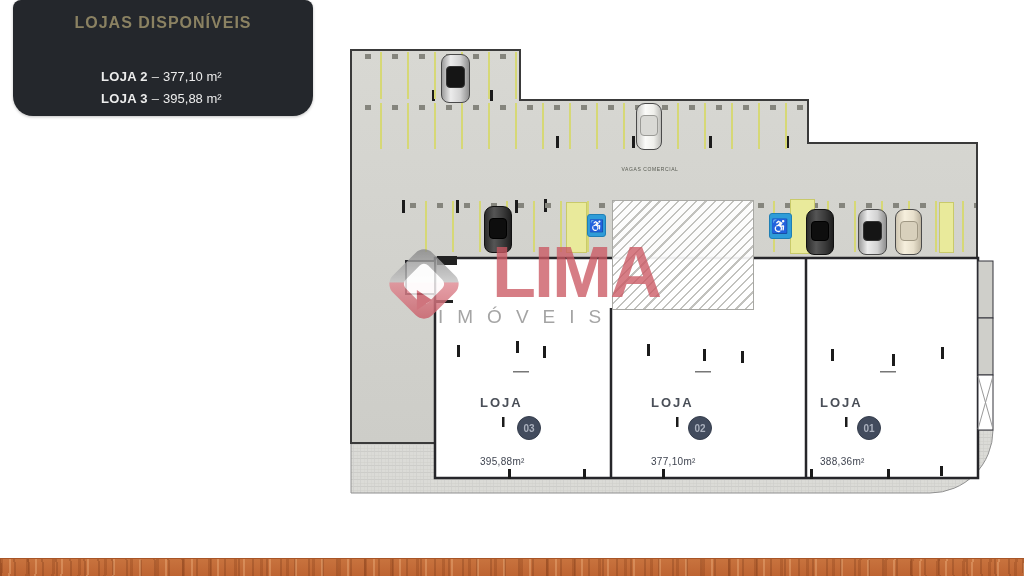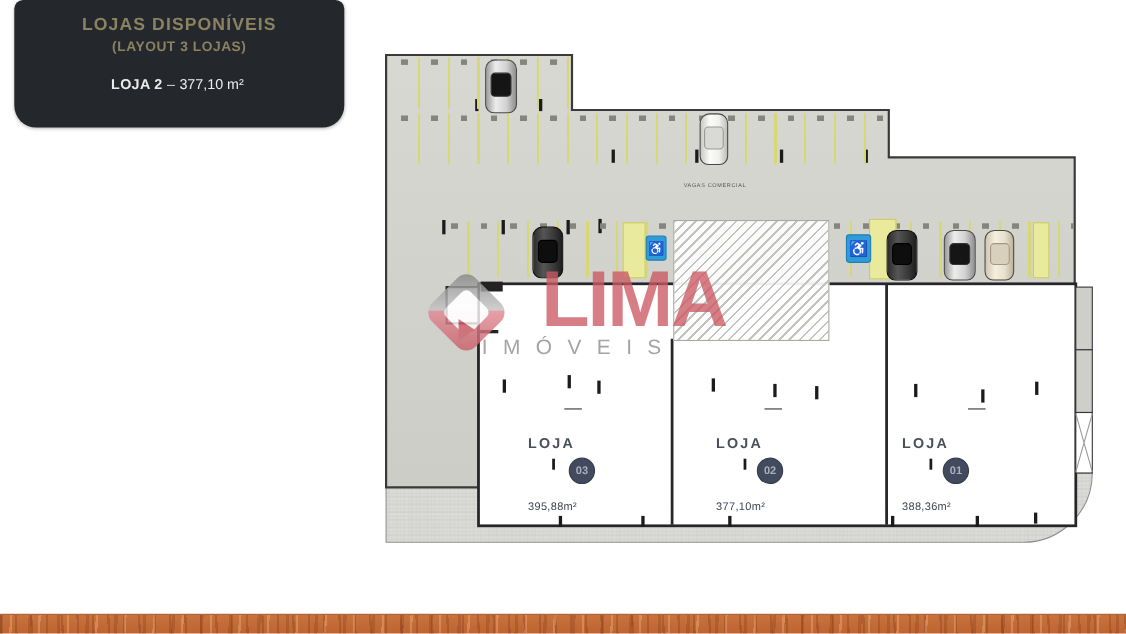--- a/index.html
+++ b/index.html
@@ -216,19 +216,19 @@
       <div class="wm-d2">
         <div class="wm-d3"></div>
       </div>
     </div>
 </div>
 <div class="abs wm wm-brand">LIMA</div>
 <div class="abs wm wm-tagline">IMÓVEIS</div>
 
 <div class="abs panel">
   <div class="abs panel-title">LOJAS DISPONÍVEIS</div>
-  <div class="abs panel-sub">(LAYOUT 3 LOJAS)</div>
   <div class="abs panel-list">
     <div class="panel-row"><b>LOJA 2</b><span class="sep">–</span><span>377,10 m²</span></div>
+    <div class="panel-row"><b>LOJA 3</b><span class="sep">–</span><span>395,88 m²</span></div>
   </div>
 </div>
 
 <div class="abs wood"></div>
 
 </body></html>

